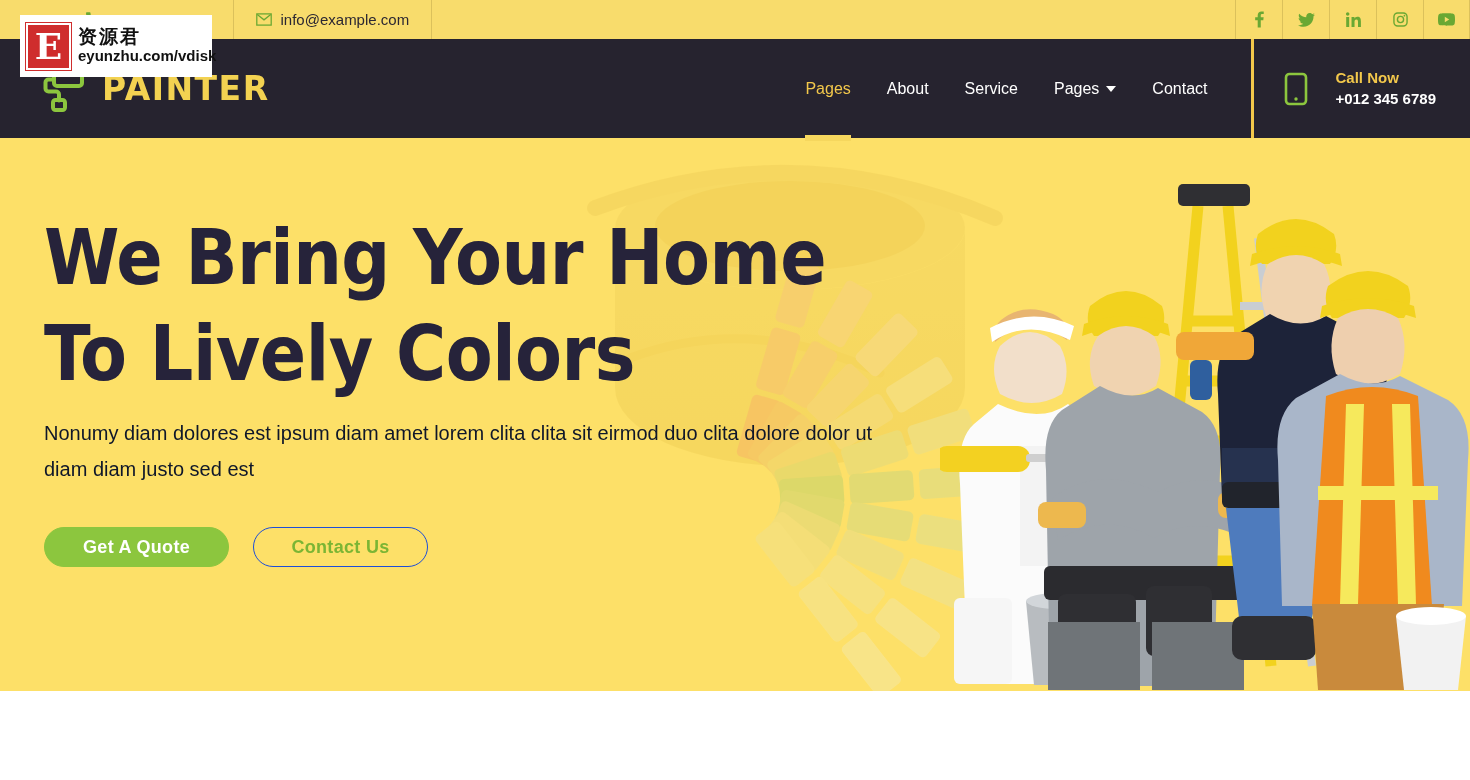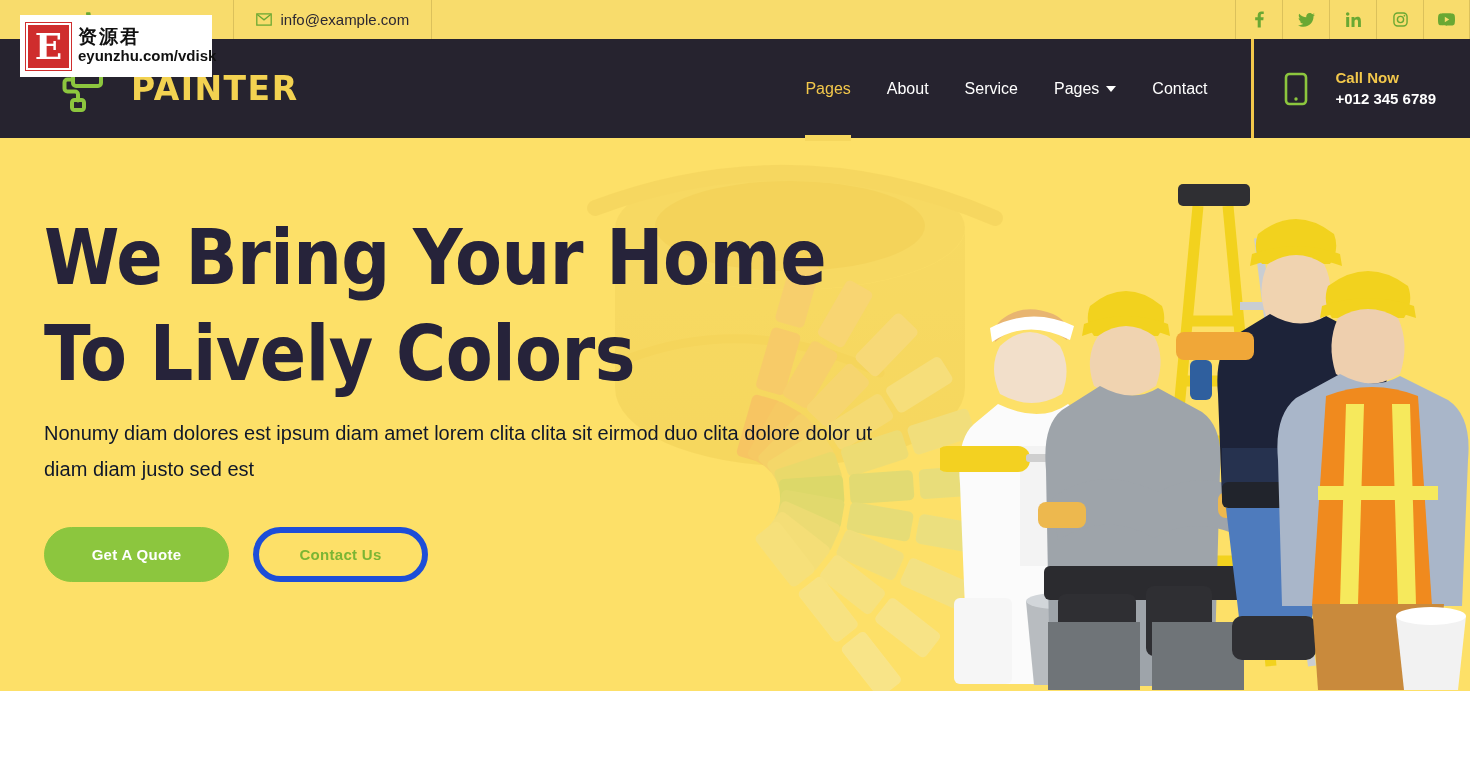--- a/index.html
+++ b/index.html
@@ -46,22 +46,22 @@
   
   .navbar {
     height:99px;
     background:#26232f;
     display:flex;
     align-items:stretch;
     position:relative;
     z-index:4;
   }
   .brand {
-    display:flex; align-items:center; gap:22px;
-    padding-left:57px; padding-right:30px;
+    display:flex; align-items:center; gap:12px;
+    padding-left:38px; padding-right:30px;
     text-decoration:none;
   }
   .brand-icon { width:52px; height:52px; display:flex; align-items:center; justify-content:center; }
   .brand-text {
     font-size:33px;
     font-weight:bold;
     letter-spacing:1.5px;
     color:#f3d251;
     font-family:"DejaVu Sans", sans-serif;
   }
@@ -140,39 +140,39 @@
   .hero-sub {
     margin-top:13px;
     font-size:20px;
     line-height:36px;
     color:#0f172a;
     max-width:870px;
   }
   .hero-btns { margin-top:40px; display:flex; gap:24px; }
   .btn {
     display:inline-flex; align-items:center; justify-content:center;
-    height:55px;
+    height:40px;
     border-radius:30px;
-    font-size:15px;
+    font-size:18px;
     font-weight:bold;
     cursor:pointer;
     text-decoration:none;
     letter-spacing:.3px;
   }
   .btn-primary {
     width:185px;
     background:#8cc63e;
     color:#ffffff;
     border:1px solid #8cc63e;
   }
   .btn-outline {
     width:175px;
     background:transparent;
     color:#7bb534;
-    border:6px solid #1d4ed8;
+    border:1px solid #1d4ed8;
   }
 
   
   .hero-photo {
     position:absolute;
     right:0; bottom:0;
     width:530px; height:545px;
     z-index:3;
     pointer-events:none;
   }

